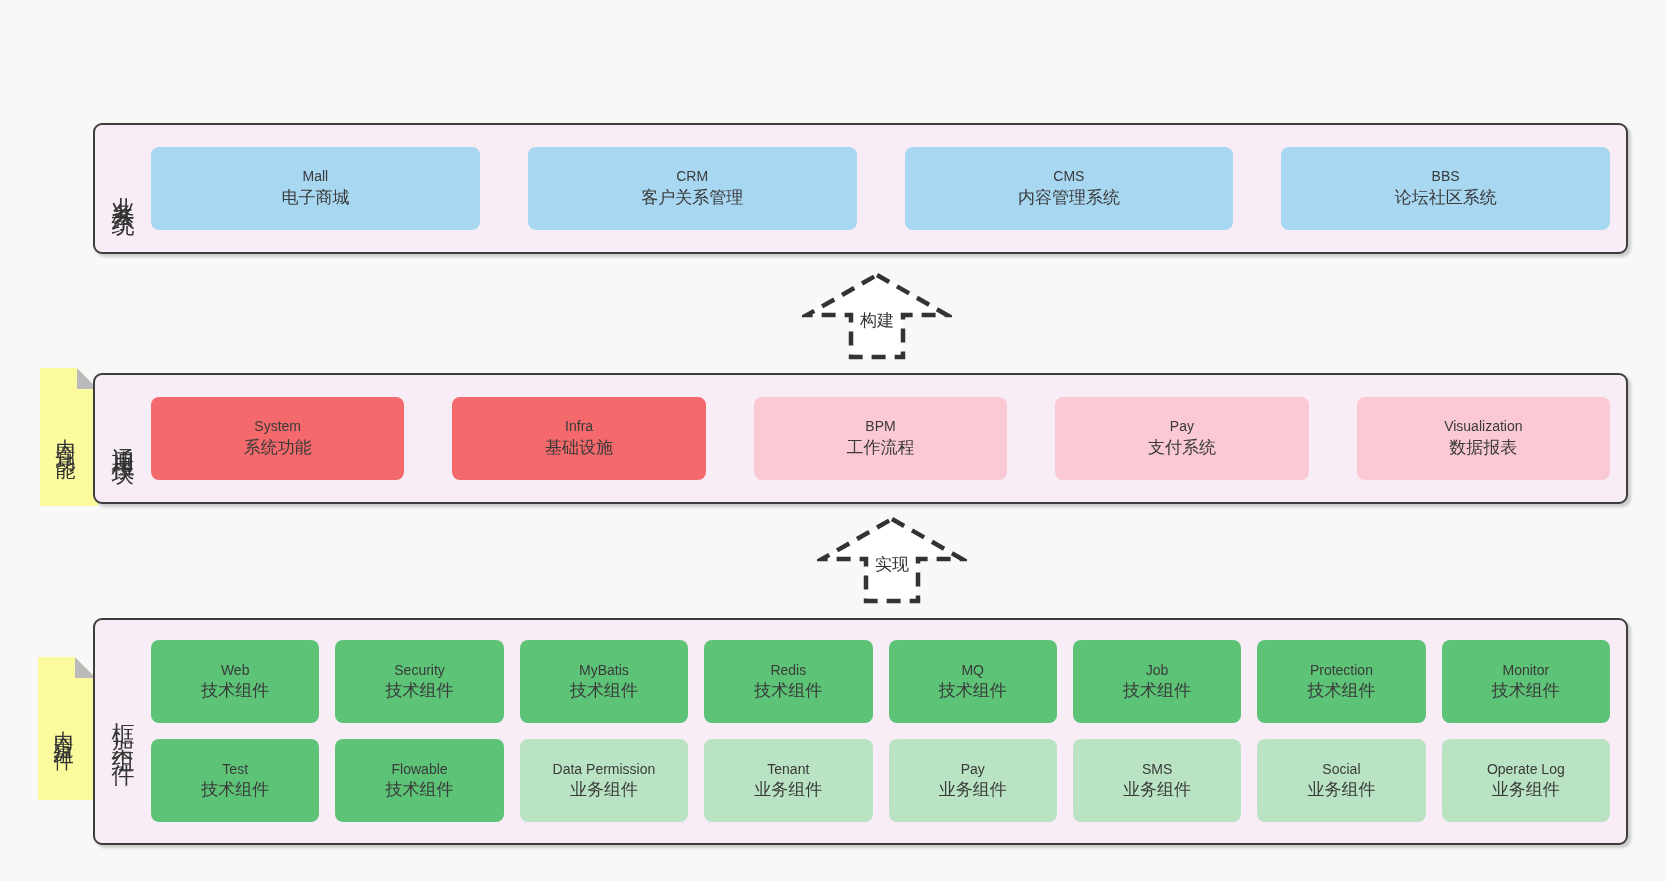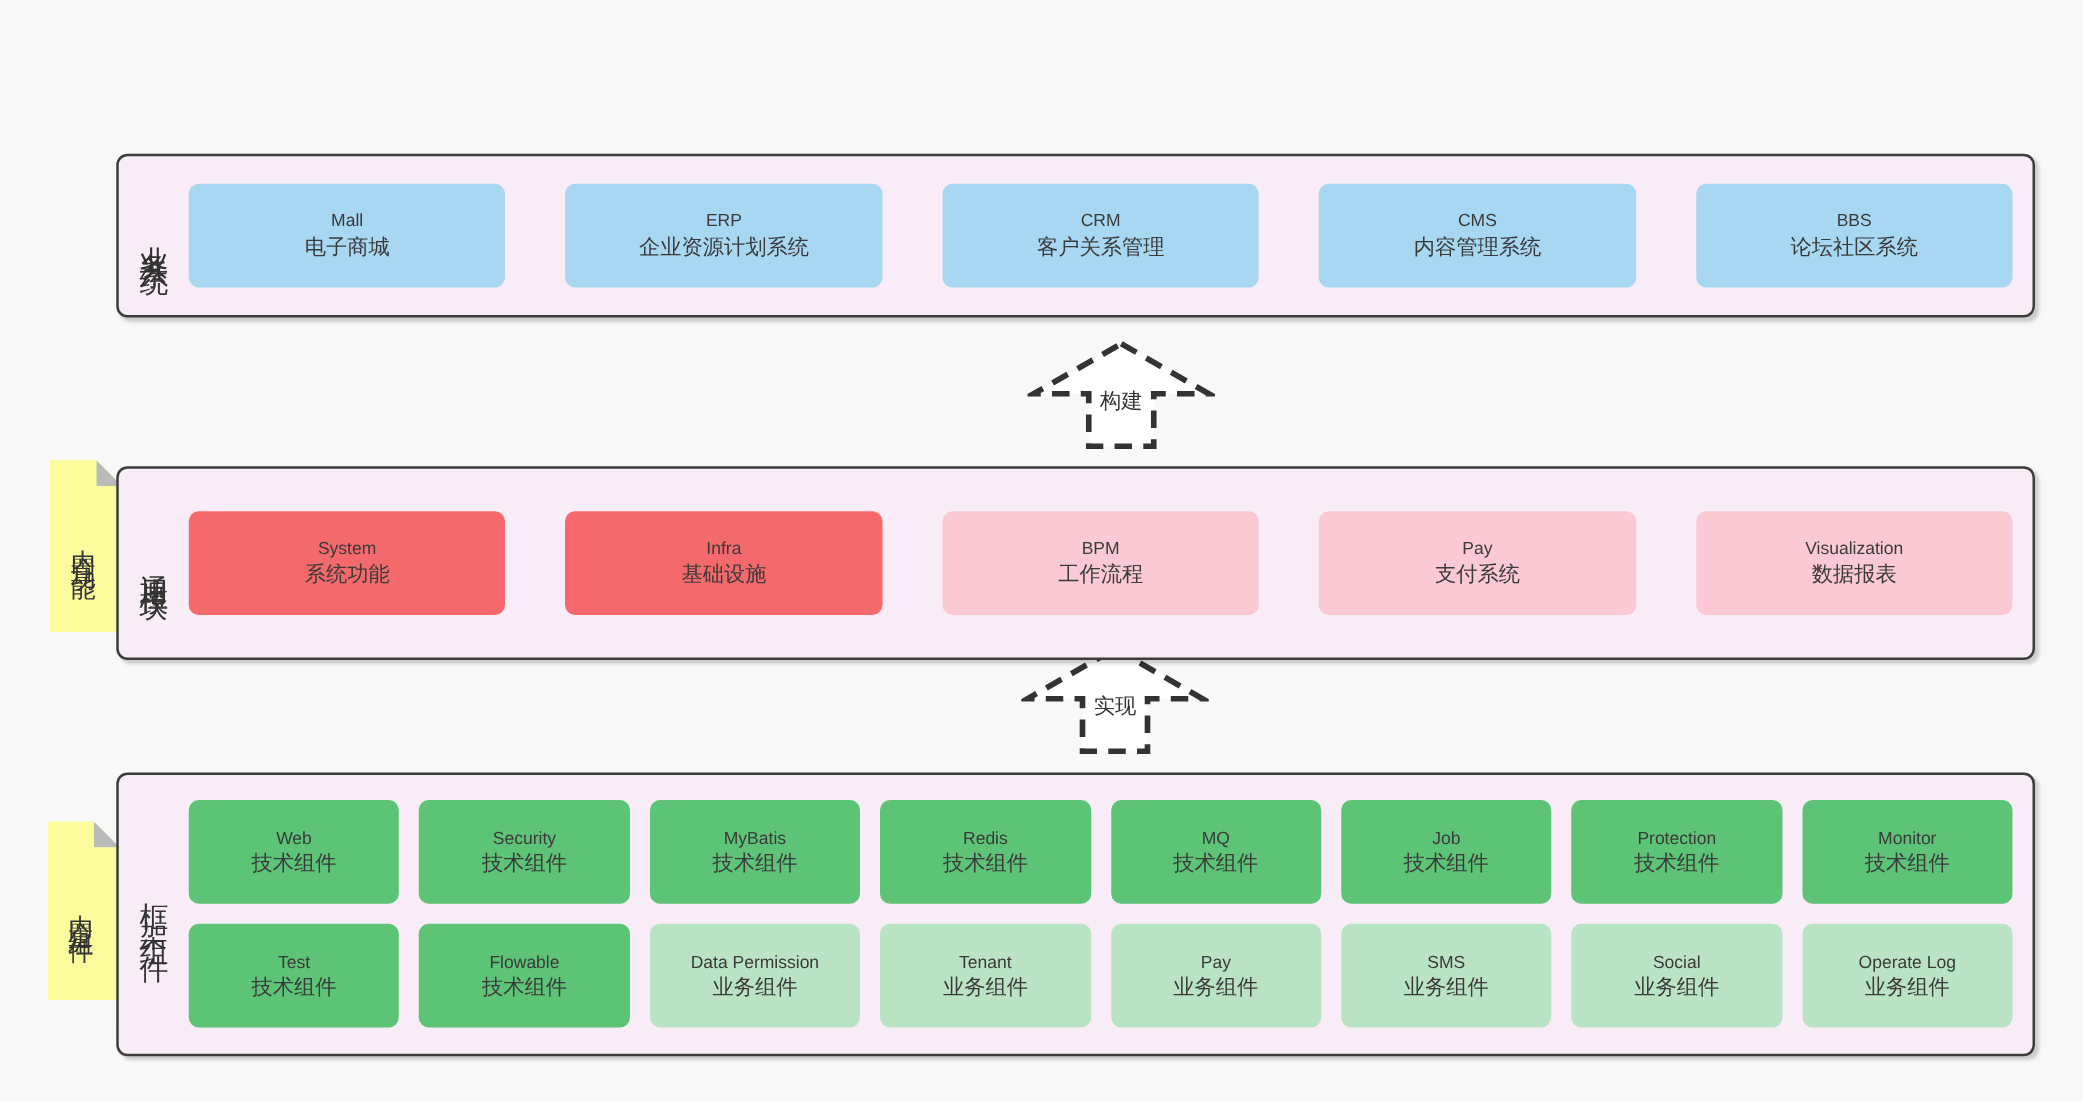--- a/index.html
+++ b/index.html
@@ -14,21 +14,21 @@
   
   .panel{
     position:absolute;left:93px;width:1535px;box-sizing:border-box;
     background:var(--panel-bg,#f8edf6);
     border:2.5px solid var(--panel-border,#3d3d3d);
     border-radius:9px;
     box-shadow:3px 3px 3px rgba(0,0,0,0.18);
     display:flex;z-index:2;
   }
   #panel-business{top:123px;height:131px;}
-  #panel-modules{top:373px;height:155px;}
+  #panel-modules{top:373px;height:131px;}
   #panel-components{top:618px;height:227px;}
 
   .panel-label{
     width:56px;flex:0 0 56px;display:flex;align-items:center;justify-content:center;
     font-size:23px;color:#333;
   }
   .panel-label span{writing-mode:vertical-rl;text-orientation:upright;letter-spacing:5px;line-height:1;}
   #panel-components .panel-label span{letter-spacing:14px;}
 
   
@@ -67,21 +67,21 @@
     clip-path:polygon(0 0,100% 100%,0 100%);
   }
   .sticky .v-text{
     writing-mode:vertical-rl;text-orientation:upright;
     font-size:20px;letter-spacing:7px;color:#333;line-height:1;
     margin-left:-6px;
   }
 
   
   .arrow{position:absolute;width:150px;height:92px;z-index:1;}
-  #arrow-build{left:822px;top:270px;}
+  #arrow-build{left:802px;top:270px;}
   #arrow-implement{left:817px;top:514px;}
   .arrow svg{position:absolute;inset:0;}
   .arrow polygon{
     fill:#ffffff;stroke:var(--arrow,#333333);
     stroke-width:4.5;stroke-dasharray:14 9;stroke-linejoin:miter;
   }
   .arrow-label{
     position:absolute;top:38px;left:50%;transform:translateX(-50%);
     background:#ffffff;padding:1px 3px;font-size:17px;color:#333;white-space:nowrap;
   }
@@ -116,24 +116,20 @@
   <div class="panel" id="panel-business">
     <div class="panel-label">
       <span>业务系统</span>
     </div>
     <div class="boxes">
       <div class="box c-blue">
         <div class="box-name">Mall</div>
         <div class="box-desc">电子商城</div>
       </div>
       <div class="box c-blue">
-        <div class="box-name">ERP</div>
-        <div class="box-desc">企业资源计划系统</div>
-      </div>
-      <div class="box c-blue">
         <div class="box-name">CRM</div>
         <div class="box-desc">客户关系管理</div>
       </div>
       <div class="box c-blue">
         <div class="box-name">CMS</div>
         <div class="box-desc">内容管理系统</div>
       </div>
       <div class="box c-blue">
         <div class="box-name">BBS</div>
         <div class="box-desc">论坛社区系统</div>

